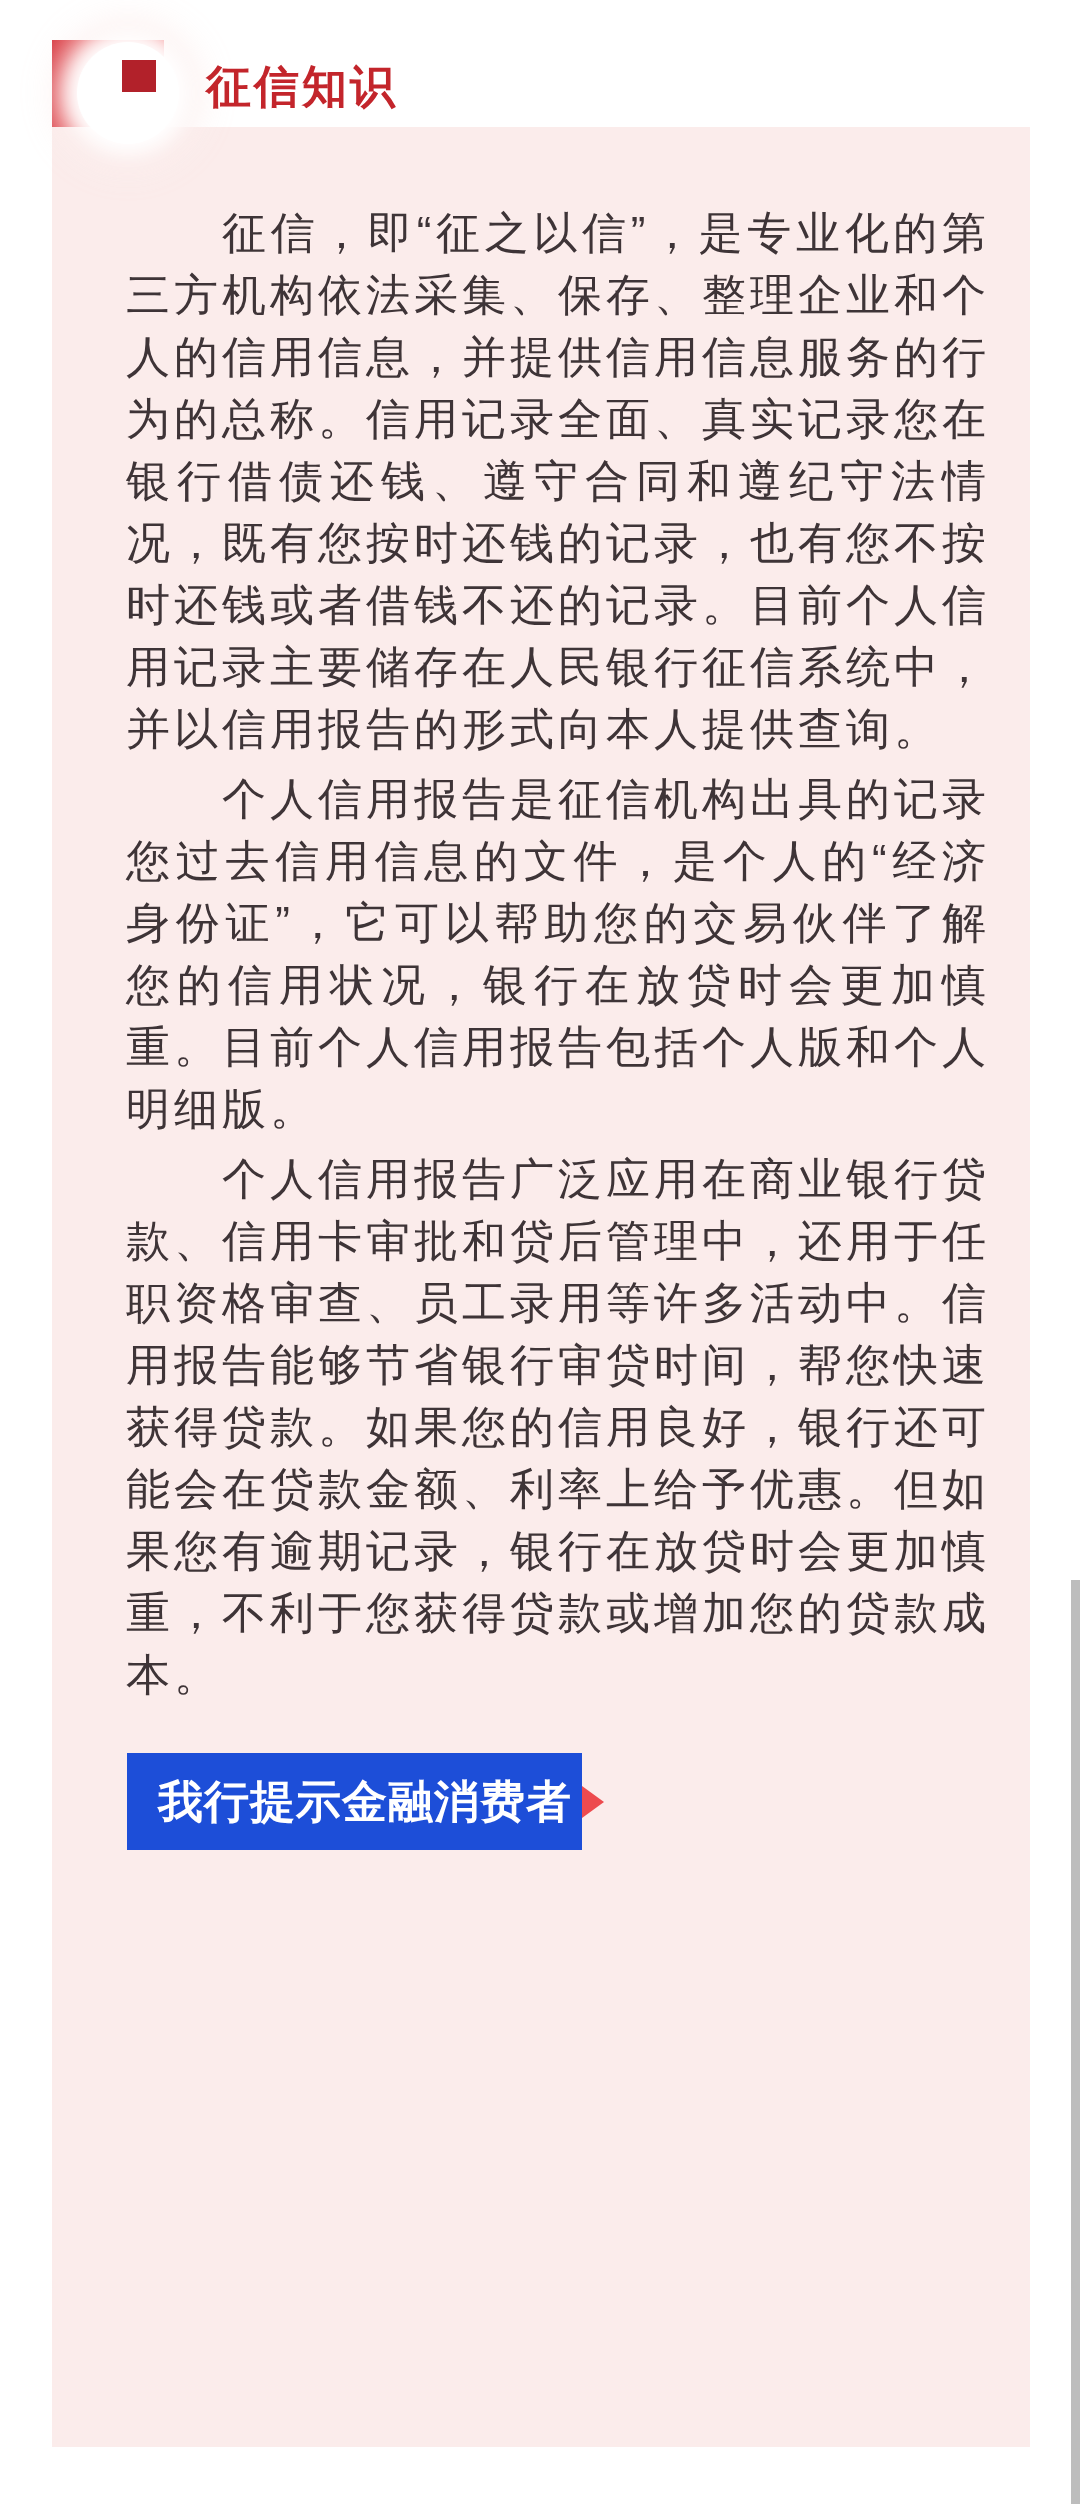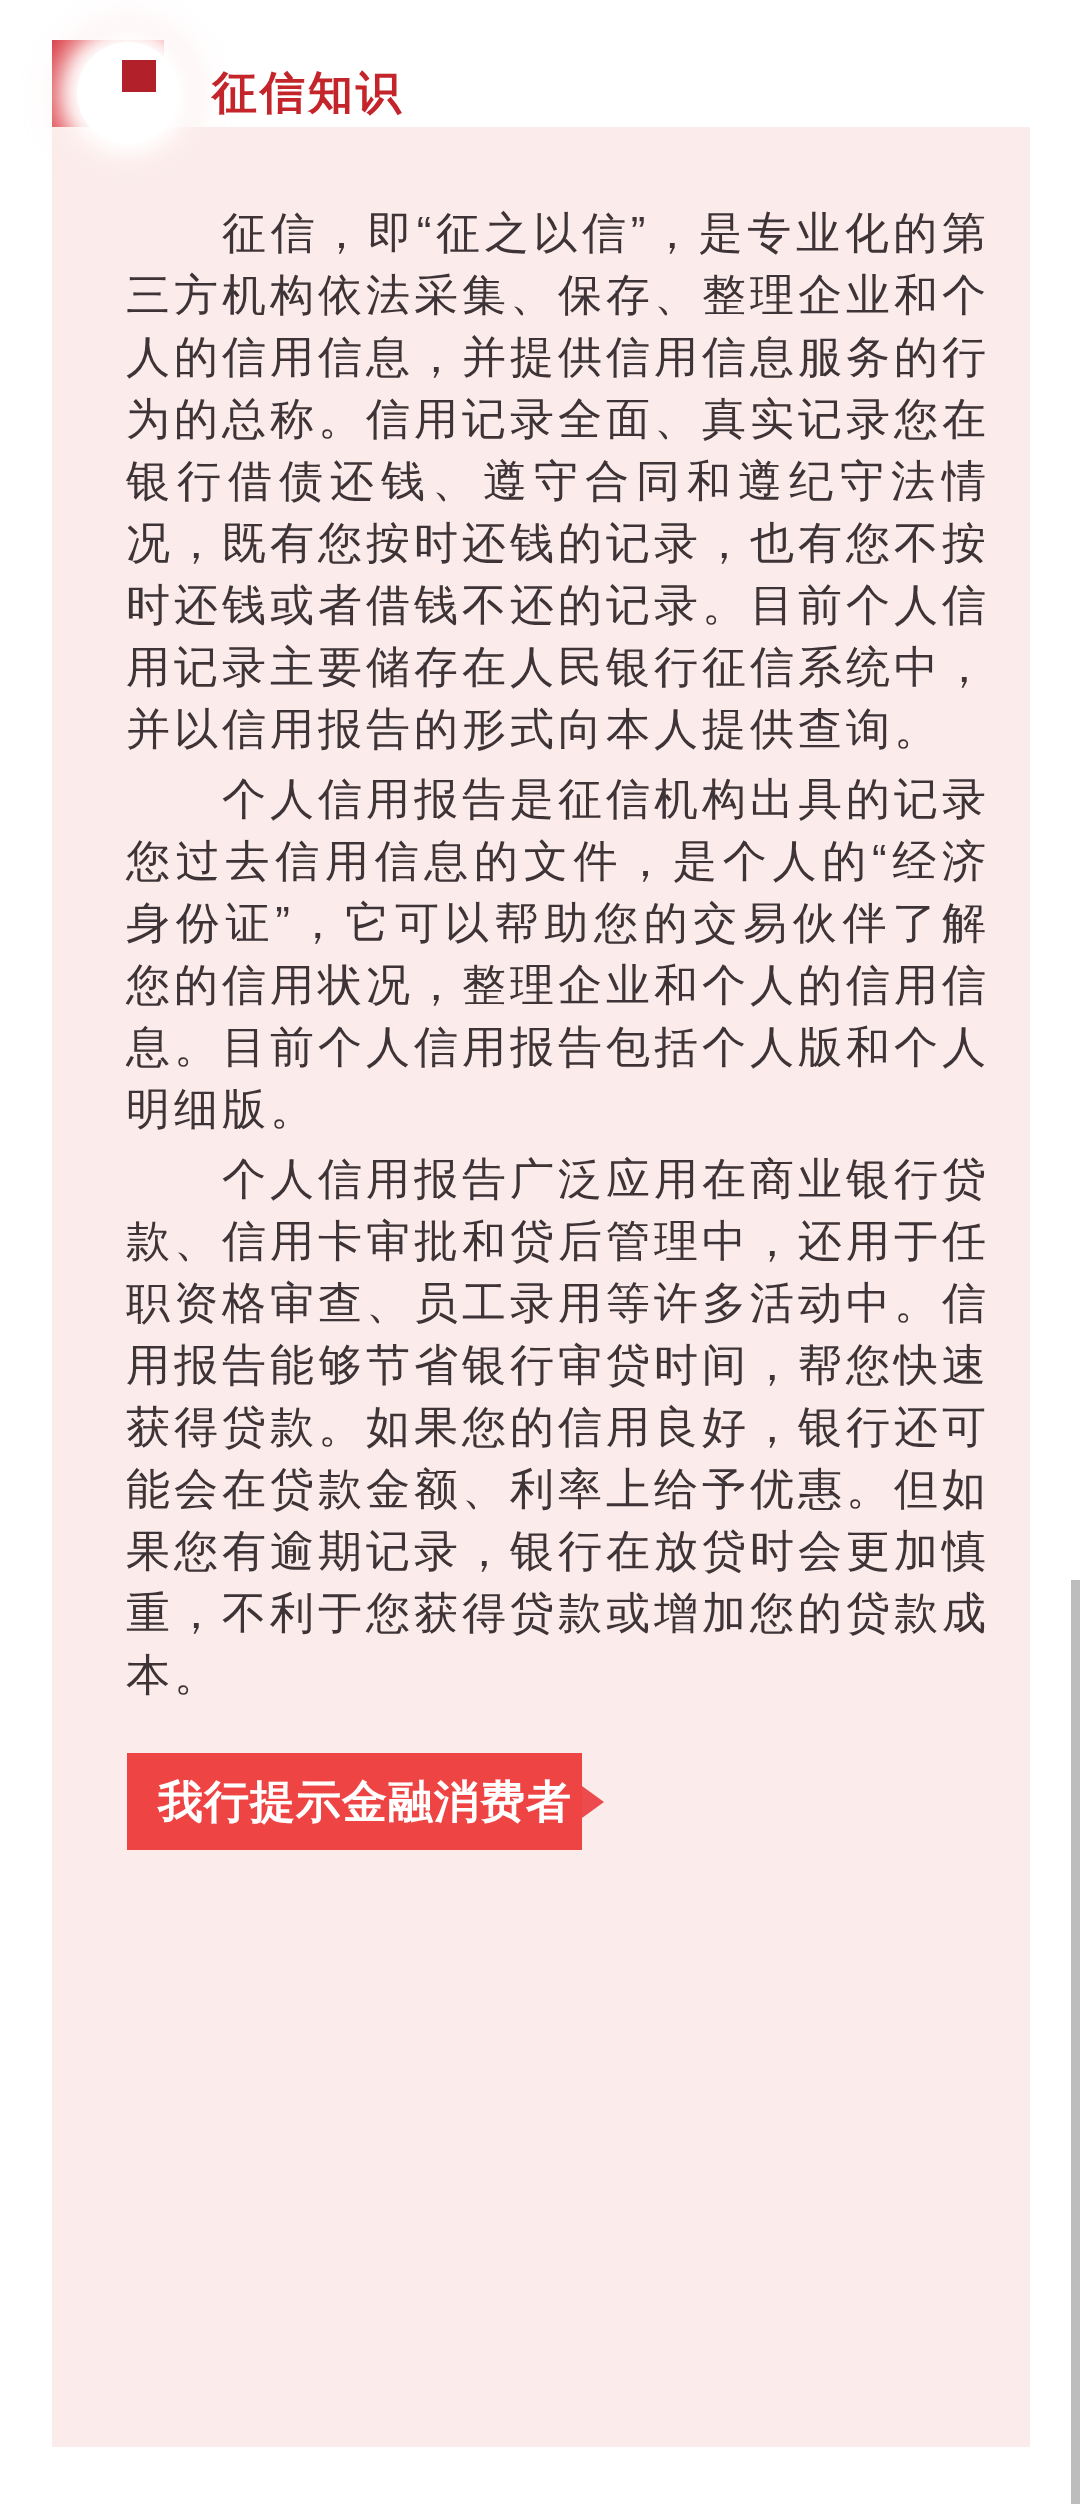--- a/index.html
+++ b/index.html
@@ -37,21 +37,21 @@
   }
   .bullet-square {
     position: absolute;
     left: 122px; top: 60px;
     width: 34px; height: 32px;
     background: #b2212a;
   }
   .page-title {
     position: absolute;
     left: 206px; top: 57px;
-    margin: 6px;
+    margin: 0;
     font-size: 45px;
     font-weight: bold;
     letter-spacing: 3px;
     color: #c3252b;
     white-space: nowrap;
   }
 
   
   .text-col {
     position: absolute;
@@ -68,21 +68,21 @@
     text-justify: inter-ideograph;
     word-break: break-all;
     text-indent: 96px;
   }
 
   
   .banner {
     position: relative;
     margin: 47px 0 18px 1px;
     width: 455px; height: 97px;
-    background: #ef4444;
+    background: #1d4ed8;
     line-height: 97px;
     box-sizing: border-box;
     padding-left: 31px;
   }
   .banner-label {
     font-size: 45px;
     font-weight: bold;
     color: #ffffff;
     letter-spacing: 1px;
     white-space: nowrap;
@@ -112,21 +112,21 @@
 
 <header>
   <div class="ribbon"></div>
   <div class="halo"></div>
   <div class="bullet-square"></div>
   <h1 class="page-title">征信知识</h1>
 </header>
 
 <main class="text-col">
   <p>征信，即“征之以信”，是专业化的第三方机构依法采集、保存、整理企业和个人的信用信息，并提供信用信息服务的行为的总称。信用记录全面、真实记录您在银行借债还钱、遵守合同和遵纪守法情况，既有您按时还钱的记录，也有您不按时还钱或者借钱不还的记录。目前个人信用记录主要储存在人民银行征信系统中，并以信用报告的形式向本人提供查询。</p>
-  <p>个人信用报告是征信机构出具的记录您过去信用信息的文件，是个人的“经济身份证”，它可以帮助您的交易伙伴了解您的信用状况，整理企业和个人的信用信息。目前个人信用报告包括个人版和个人明细版。</p>
+  <p>个人信用报告是征信机构出具的记录您过去信用信息的文件，是个人的“经济身份证”，它可以帮助您的交易伙伴了解您的信用状况，银行在放贷时会更加慎重。目前个人信用报告包括个人版和个人明细版。</p>
   <p>个人信用报告广泛应用在商业银行贷款、信用卡审批和贷后管理中，还用于任职资格审查、员工录用等许多活动中。信用报告能够节省银行审贷时间，帮您快速获得贷款。如果您的信用良好，银行还可能会在贷款金额、利率上给予优惠。但如果您有逾期记录，银行在放贷时会更加慎重，不利于您获得贷款或增加您的贷款成本。</p>
 
   <div class="banner">
     <span class="banner-label">我行提示金融消费者</span>
     <span class="banner-arrow"></span>
   </div>
 
 </main>
 
 <div class="scrollbar"></div>

